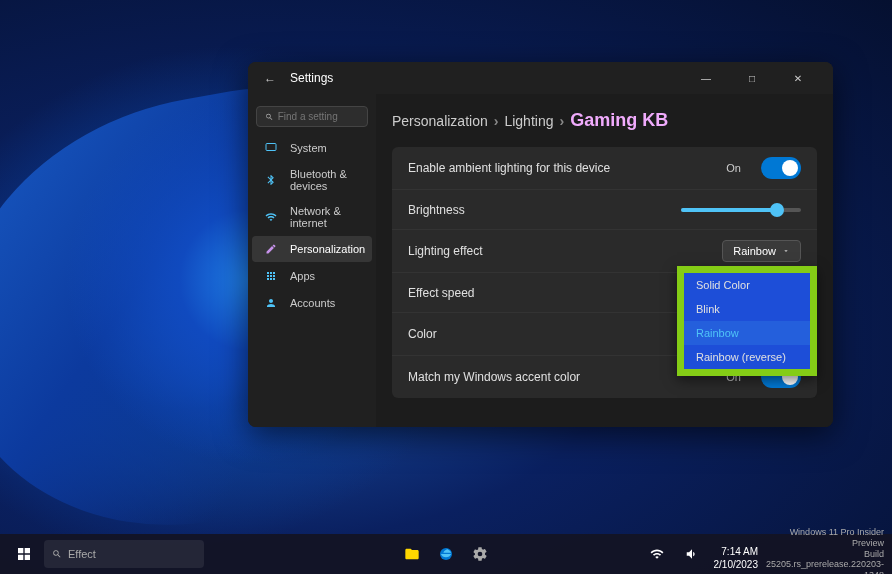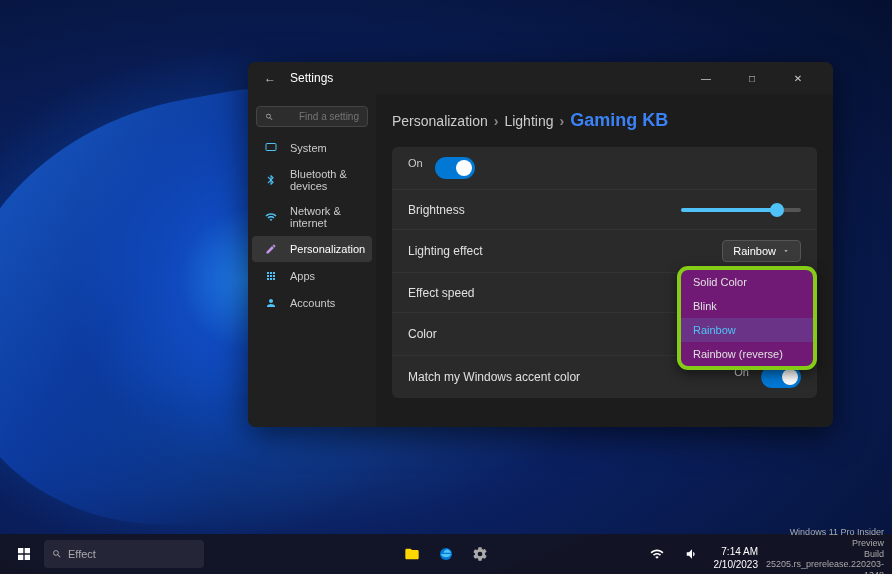--- a/index.html
+++ b/index.html
@@ -229,21 +229,20 @@
       padding: 4px 8px;
       gap: 4px;
     }
     .search-setting input {
       background: transparent;
       border: none;
       outline: none;
       color: #ccc;
       font-size: 10px;
       width: 100%;
-      text-align: right;
     }
     .nav-item {
       display: flex;
       align-items: center;
       gap: 12px;
       padding: 6px 12px;
       cursor: pointer;
       border-radius: 4px;
       margin: 1px 4px;
       font-size: 11px;
@@ -283,21 +282,21 @@
       color: #888;
       font-size: 14px;
     }
     .breadcrumb-link {
       color: #ccc;
       cursor: pointer;
       font-size: 14px;
       font-weight: 400;
     }
     .breadcrumb-current {
-      color: #3b82f6;
+      color: #f0abfc;
       font-size: 18px;
       font-weight: 600;
     }
 
     .section-card {
       background: #2a2a2a;
       border-radius: 6px;
       overflow: visible;
       margin-bottom: 8px;
     }
@@ -309,21 +308,22 @@
       border-bottom: 1px solid #333;
       min-height: 40px;
     }
     .setting-row:last-child { border-bottom: none; }
     .setting-label {
       font-size: 12px;
       color: #e0e0e0;
     }
     .setting-control {
       display: flex;
-      gap: 8px;
+      align-items: center;
+      gap: 16px;
     }
 
     
     .toggle {
       width: 40px;
       height: 22px;
       border-radius: 11px;
       background: #0078d4;
       position: relative;
       cursor: pointer;
@@ -393,23 +393,23 @@
       font-size: 11px;
       padding: 4px 14px;
       cursor: pointer;
     }
 
     
     .dropdown-menu {
       position: absolute;
       right: 16px;
       top: 145px;
-      background: #701a75;
-      border: 4px solid #84cc16;
-      border-radius: 11px;
+      background: #1d4ed8;
+      border: 7px solid #84cc16;
+      border-radius: 0;
       min-width: 140px;
       z-index: 20;
       box-shadow: 0 4px 12px rgba(0,0,0,0.5);
     }
     .dropdown-item {
       padding: 6px 12px;
       font-size: 11px;
       color: #e0e0e0;
       cursor: pointer;
     }
@@ -529,20 +529,21 @@
         <span class="breadcrumb-link">Personalization</span>
         <span class="breadcrumb-sep">›</span>
         <span class="breadcrumb-link">Lighting</span>
         <span class="breadcrumb-sep">›</span>
         <span class="breadcrumb-current">Gaming KB</span>
       </div>
 
       <div class="section-card">
 
         <div class="setting-row">
+          <span class="setting-label">Enable ambient lighting for this device</span>
           <div class="setting-control">
             <span style="font-size:11px;color:#ccc;margin-right:4px;">On</span>
             <div class="toggle"></div>
           </div>
         </div>
 
         <div class="setting-row">
           <span class="setting-label">Brightness</span>
           <div class="setting-control slider-container">
             <div class="slider">

